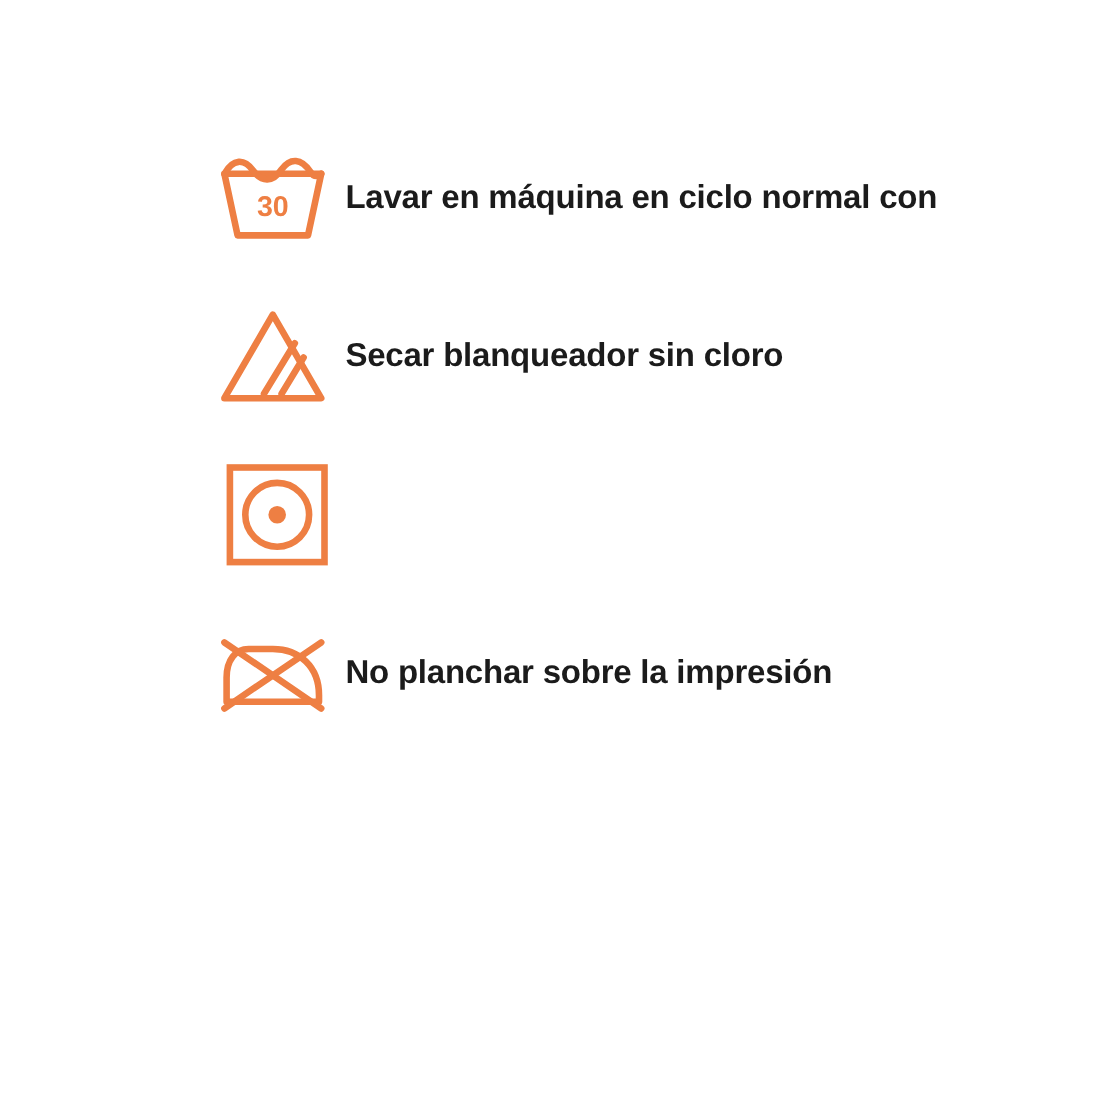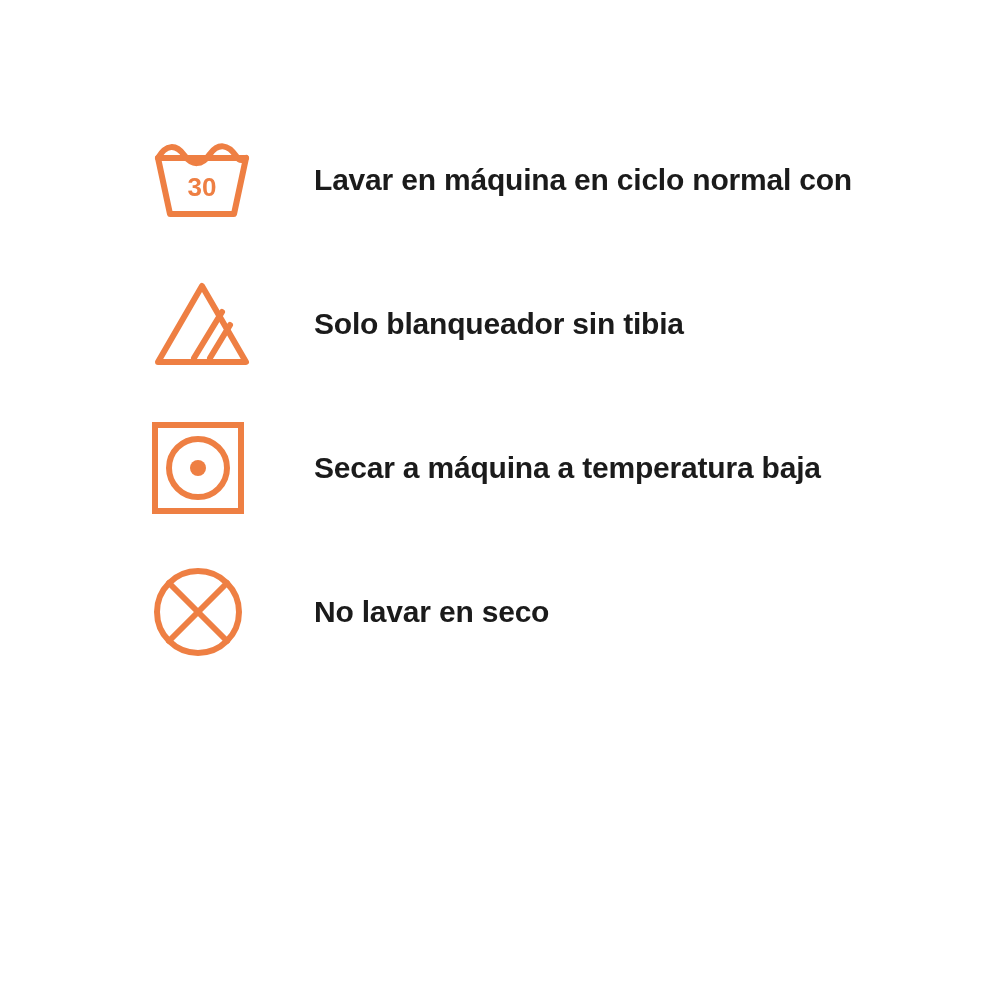--- a/index.html
+++ b/index.html
@@ -30,21 +30,21 @@
   .care-row.row-wash { margin-bottom: 24px; }
   .care-row.row-bleach { margin-bottom: 24px; }
   .care-row.row-dry { margin-bottom: 24px; }
   .care-row.row-iron { margin-bottom: 24px; }
 
   .icon-cell {
     width: 150px;
     min-width: 150px;
     display: flex;
     align-items: center;
-    justify-content: flex-start;
+    justify-content: flex-end;
   }
   .icon-cell svg {
     display: block;
   }
   .text-cell {
     font-size: 30px;
     line-height: 1.38;
     color: #1b1b1b;
     font-weight: 700;
     letter-spacing: -0.2px;
@@ -79,44 +79,43 @@
 
   <div class="care-row row-bleach">
     <div class="icon-cell">
       <svg width="104" height="92" viewBox="0 0 104 92" aria-hidden="true">
         <path d="M52 8 L96 84 L8 84 Z" fill="none" stroke="#ee7f43" stroke-width="6" stroke-linejoin="round"></path>
         <line x1="44" y1="80" x2="72" y2="34" stroke="#ee7f43" stroke-width="6" stroke-linecap="round"></line>
         <line x1="60" y1="80" x2="80" y2="47" stroke="#ee7f43" stroke-width="6" stroke-linecap="round"></line>
       </svg>
     </div>
     <div class="text-cell">
-      <span class="line">Solo blanqueador sin tibia</span>
+      <span class="line">Secar blanqueador sin cloro</span>
     </div>
   </div>
 
   <div class="care-row row-dry">
     <div class="icon-cell">
       <svg width="96" height="96" viewBox="0 0 96 96" aria-hidden="true">
         <rect x="5" y="5" width="86" height="86" fill="none" stroke="#ee7f43" stroke-width="6"></rect>
         <circle cx="48" cy="48" r="29" fill="none" stroke="#ee7f43" stroke-width="6"></circle>
         <circle cx="48" cy="48" r="8" fill="#ee7f43"></circle>
       </svg>
     </div>
+  </div>
+
+  <div class="care-row row-iron">
+    <div class="icon-cell">
+      <svg width="104" height="80" viewBox="0 0 104 80" aria-hidden="true">
+
+        <path d="M10 66 L94 66 L94 60 C94 34, 76 18, 52 18 L30 18 C18 18, 10 28, 10 44 Z" fill="none" stroke="#ee7f43" stroke-width="6" stroke-linejoin="round"></path>
+
+        <line x1="8" y1="12" x2="96" y2="72" stroke="#ee7f43" stroke-width="6" stroke-linecap="round"></line>
+        <line x1="96" y1="12" x2="8" y2="72" stroke="#ee7f43" stroke-width="6" stroke-linecap="round"></line>
+      </svg>
+    </div>
     <div class="text-cell">
-      <span class="line">Secar a máquina a temperatura baja</span>
+      <span class="line">No planchar sobre la impresión</span>
     </div>
   </div>
 
 
-  <div class="care-row row-dryclean">
-    <div class="icon-cell">
-      <svg width="96" height="96" viewBox="0 0 96 96" aria-hidden="true">
-        <circle cx="48" cy="48" r="41" fill="none" stroke="#ee7f43" stroke-width="6"></circle>
-        <line x1="19" y1="19" x2="77" y2="77" stroke="#ee7f43" stroke-width="6" stroke-linecap="round"></line>
-        <line x1="77" y1="19" x2="19" y2="77" stroke="#ee7f43" stroke-width="6" stroke-linecap="round"></line>
-      </svg>
-    </div>
-    <div class="text-cell">
-      <span class="line">No lavar en seco</span>
-    </div>
-  </div>
-
 </div>
 
 </body></html>

